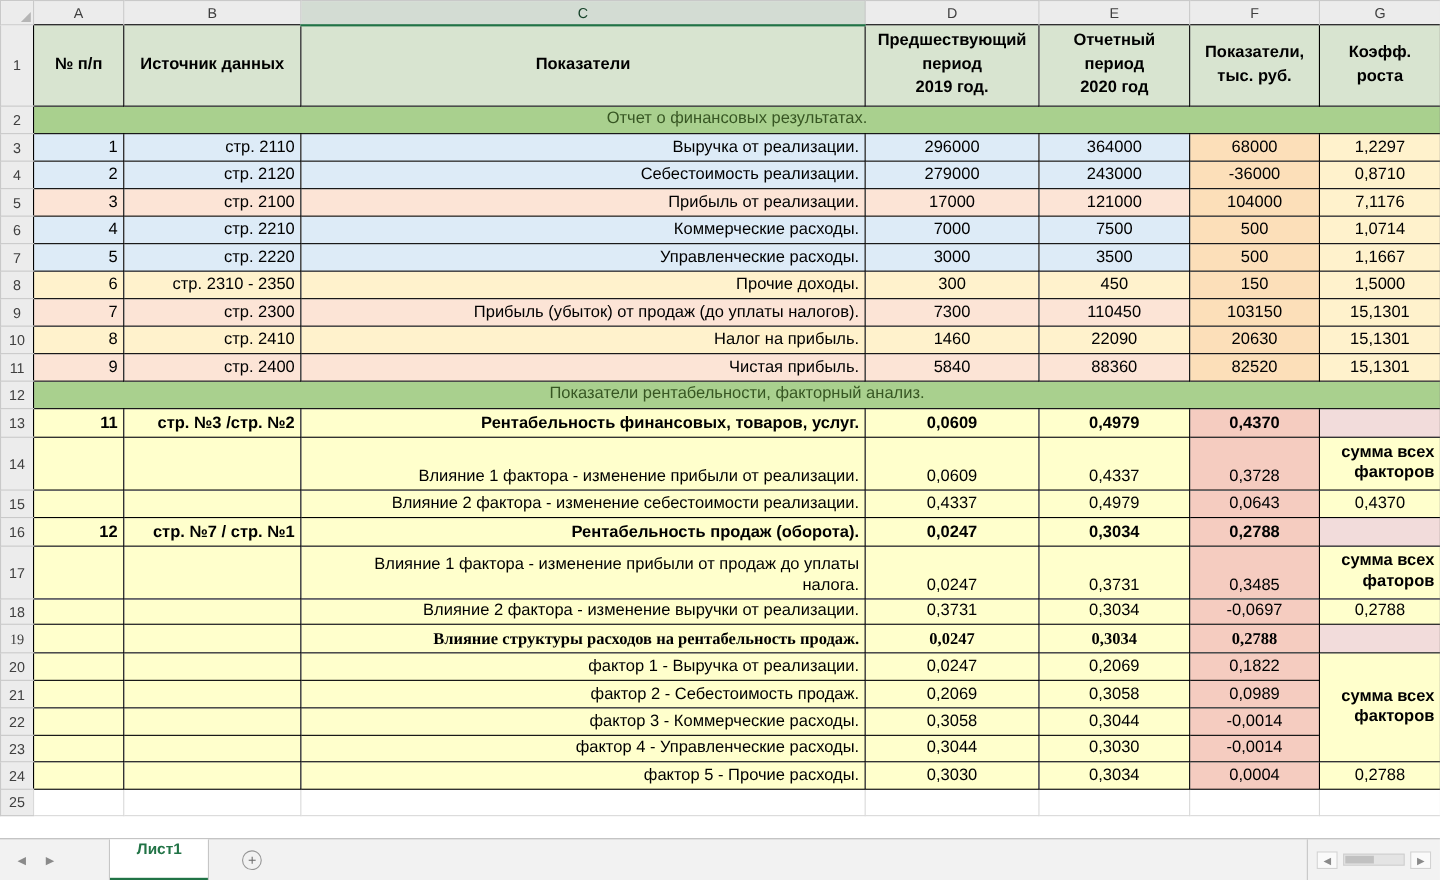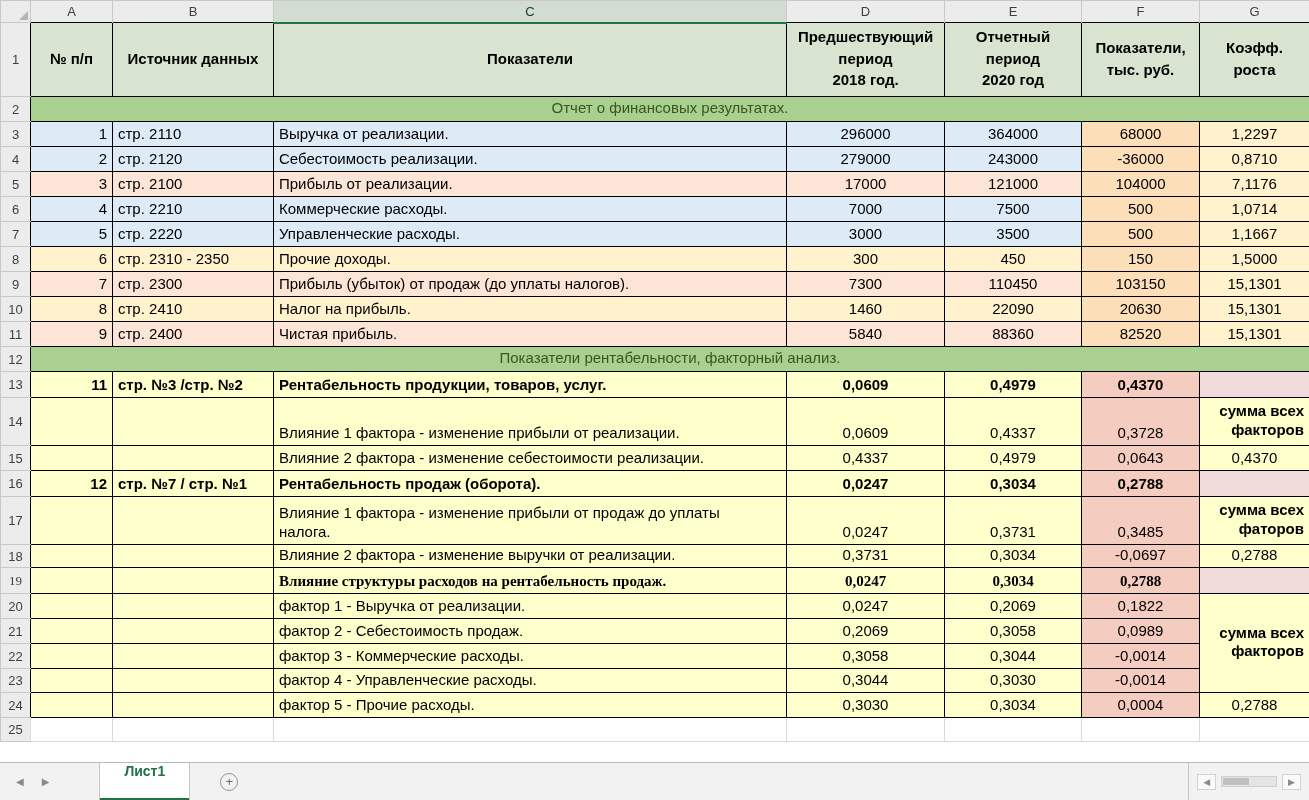--- a/index.html
+++ b/index.html
@@ -26,21 +26,21 @@
   td.s-sec  { background:var(--section-green,#a9d08e); color:#375623; vertical-align:middle; }
   td.s-blue   { background:var(--row-blue,#ddebf7); }
   td.s-peach  { background:var(--row-peach,#fce4d6); }
   td.s-cream  { background:var(--row-cream,#fff2cc); }
   td.s-orange { background:var(--col-orange,#fcdfb9); }
   td.s-yellow { background:var(--row-yellow,#ffffcc); }
   td.s-pink   { background:var(--col-pink,#f5ccc0); }
   td.s-rose   { background:var(--col-rose,#f2dcdb); }
   td.s-plain  { border-color:#d9d9d9; background:#fff; }
   td.vm { vertical-align:middle;font-weight:bold; }
-  td.a-l { text-align:left; } td.a-c { text-align:center; } td.a-r { text-align:right; }
+  td.a-l { text-align:right; } td.a-c { text-align:center; } td.a-r { text-align:right; }
   td.bold, .bold { font-weight:700; }
 
   .bottom-bar { height:38px; background:#f2f2f2; border-top:1px solid #b9b9b9;
                 display:flex; align-items:stretch; flex:0 0 38px; }
   .tab-nav { display:flex; align-items:center; gap:18px; padding:0 16px; color:#8a8a8a; font-size:10px; }
   .tab-nav span { cursor:default; }
   .sheet-tab { background:#fff; border-left:1px solid #c6c6c6; border-right:1px solid #c6c6c6;
                display:flex; align-items:flex-start; padding:0 24px; margin-left:34px;
                color:var(--excel-green,#217346); font-weight:700; font-size:14px; position:relative; }
   .sheet-tab::after { content:""; position:absolute; left:0; right:0; bottom:0; height:2px;
@@ -83,21 +83,21 @@
           </tr>
       </thead>
       <tbody id="sheet-body">
           <tr style="height: 74px;">
             <td class="gut">1</td>
             <td class="cell s-hdr a-c">№ п/п</td>
             <td class="cell s-hdr a-c">Источник данных</td>
             <td class="cell s-hdr a-c">Показатели</td>
             <td class="cell s-hdr a-c">Предшествующий
 период
-2018 год.</td>
+2019 год.</td>
             <td class="cell s-hdr a-c">Отчетный
 период
 2020 год</td>
             <td class="cell s-hdr a-c">Показатели,
 тыс. руб.</td>
             <td class="cell s-hdr a-c">Коэфф.
 роста</td>
           </tr>
           <tr style="height: 25px;">
             <td class="gut">2</td>
@@ -194,21 +194,21 @@
             <td class="cell s-cream a-c">15,1301</td>
           </tr>
           <tr style="height: 25px;">
             <td class="gut">12</td>
             <td class="cell s-sec a-c" colspan="7">Показатели рентабельности, факторный анализ.</td>
           </tr>
           <tr style="height: 26px;">
             <td class="gut">13</td>
             <td class="cell s-yellow a-r bold">11</td>
             <td class="cell s-yellow a-l bold">стр. №3 /стр. №2</td>
-            <td class="cell s-yellow a-l bold">Рентабельность продукции, товаров, услуг.</td>
+            <td class="cell s-yellow a-l bold">Рентабельность финансовых, товаров, услуг.</td>
             <td class="cell s-yellow a-c bold">0,0609</td>
             <td class="cell s-yellow a-c bold">0,4979</td>
             <td class="cell s-pink a-c bold">0,4370</td>
             <td class="cell s-rose a-c"></td>
           </tr>
           <tr style="height: 48px; padding-left: 32px;">
             <td class="gut">14</td>
             <td class="cell s-yellow a-c"></td>
             <td class="cell s-yellow a-c"></td>
             <td class="cell s-yellow a-l">Влияние 1 фактора - изменение прибыли от реализации.</td>

